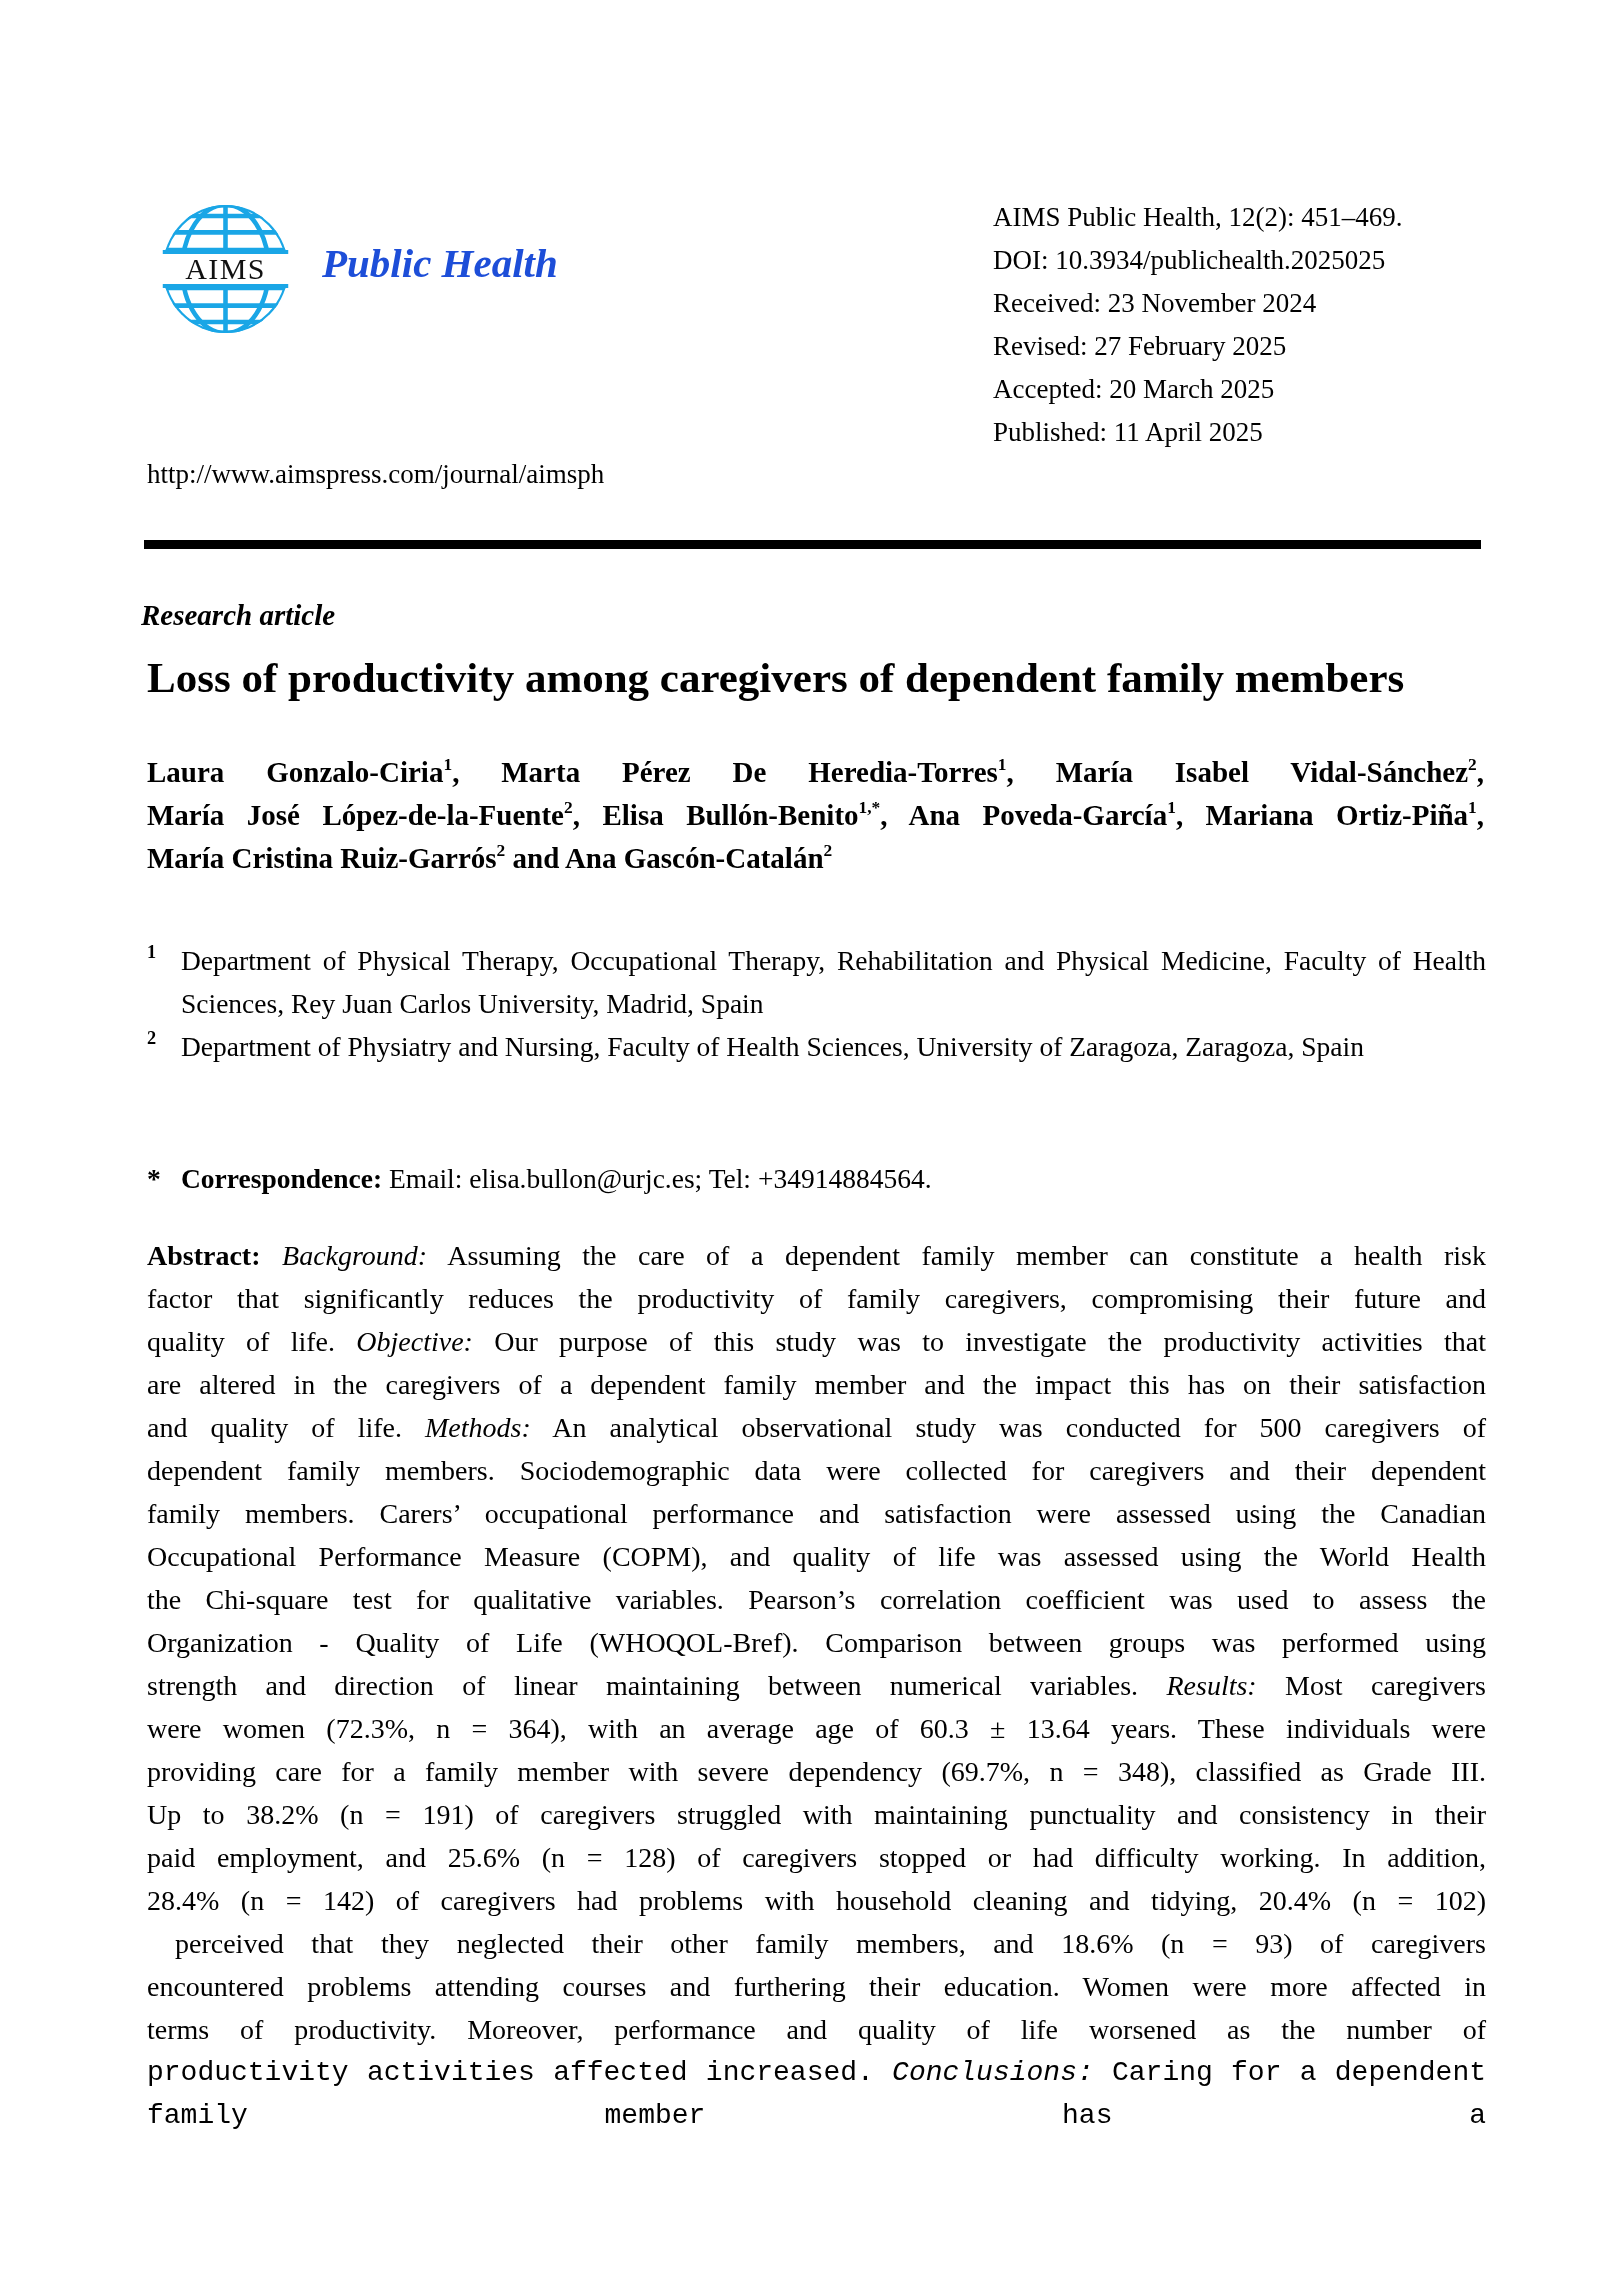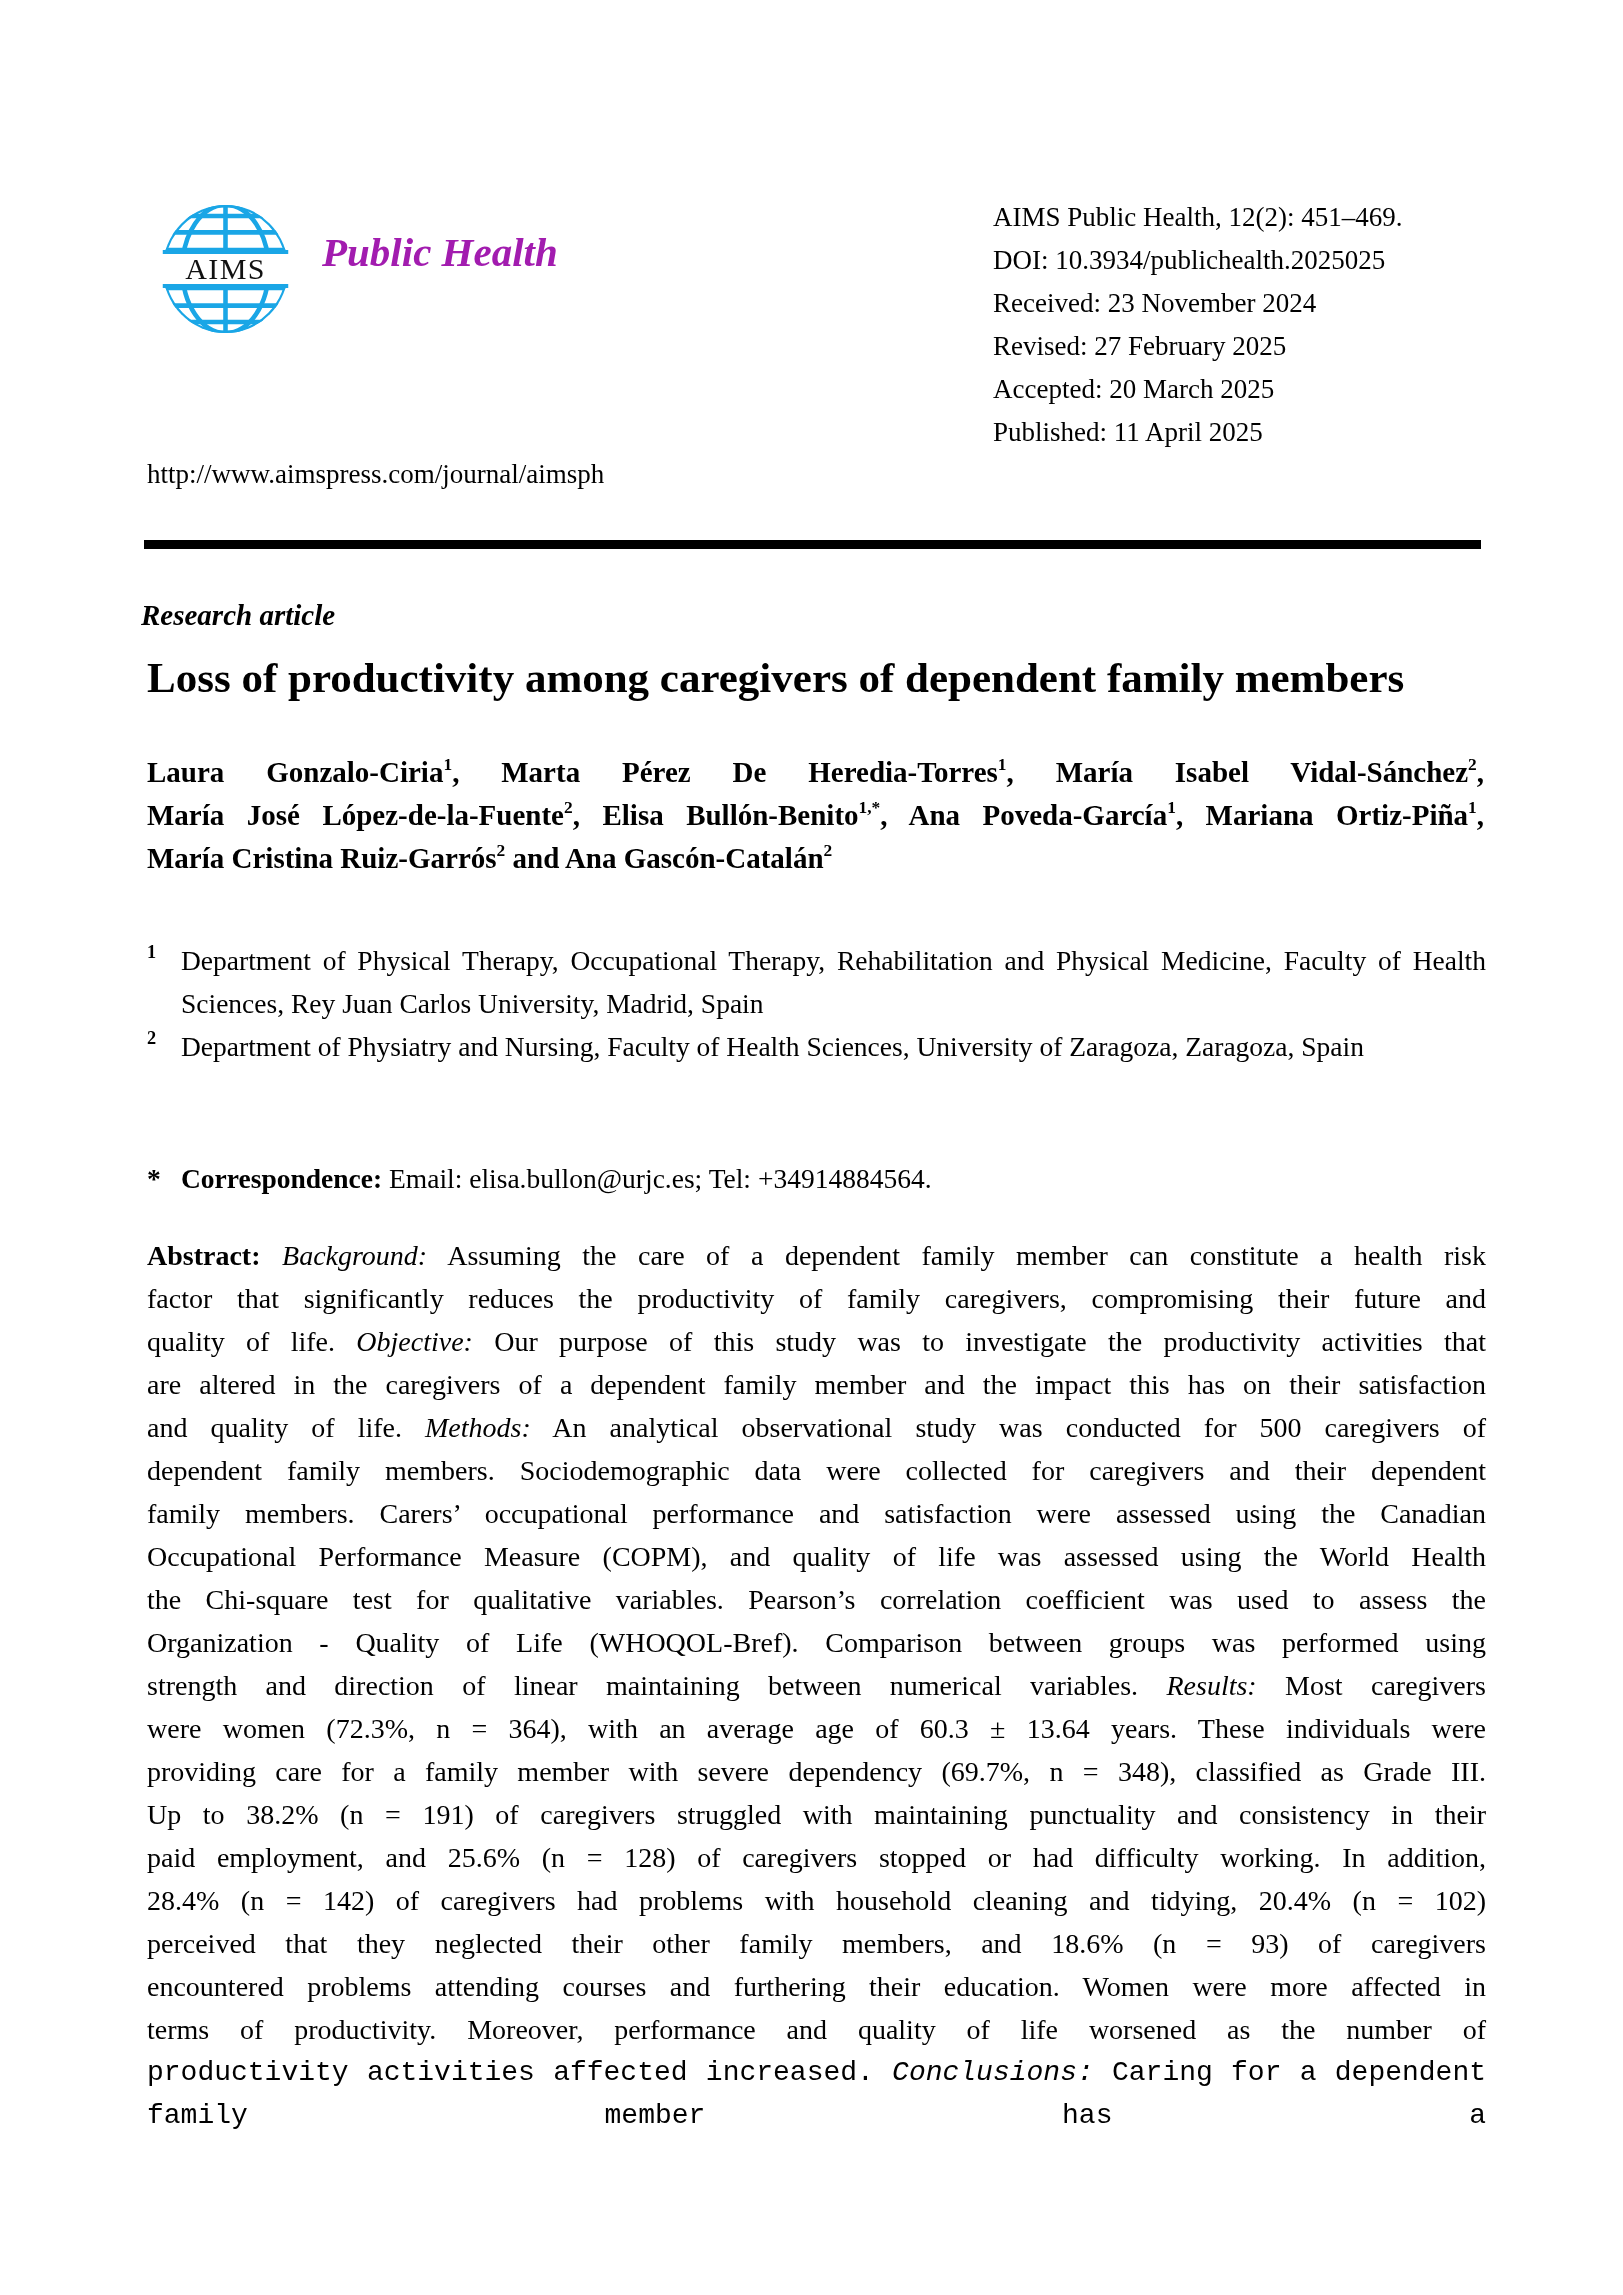--- a/index.html
+++ b/index.html
@@ -5,22 +5,22 @@
     html, body { margin: 0; padding: 0; background: #ffffff; }
     body {
       width: 1623px; height: 2295px; position: relative; overflow: hidden;
       font-family: "Liberation Serif", "DejaVu Serif", serif; color: #000;
     }
     .abs { position: absolute; }
 
     
     #logo-globe { left: 160px; top: 203px; width: 131px; height: 132px; }
     #journal-name {
-      left: 322px; top: 232px; font-size: 41px; font-weight: bold; font-style: italic;
-      color: #a21caf; white-space: nowrap; line-height: 1;
+      left: 322px; top: 243px; font-size: 41px; font-weight: bold; font-style: italic;
+      color: #1d4ed8; white-space: nowrap; line-height: 1;
     }
 
     
     #meta-block { left: 993px; top: 196px; font-size: 27px; line-height: 43px; white-space: nowrap; }
     #meta-block div { height: 43px; }
 
     #journal-url { left: 147px; top: 458px; font-size: 27px; line-height: 33px; white-space: nowrap; }
 
     #header-rule { left: 144px; top: 540px; width: 1337px; height: 8.5px; background: #000; }
 
@@ -131,18 +131,18 @@
     <span class="line"><span style="white-space: normal;">family members. Carers’ occupational performance and satisfaction were assessed using the Canadian</span></span>
     <span class="line"><span style="white-space: normal;">Occupational Performance Measure (COPM), and quality of life was assessed using the World Health</span></span>
     <span class="line"><span style="white-space: normal;">the Chi-square test for qualitative variables. Pearson’s correlation coefficient was used to assess the</span></span>
     <span class="line"><span style="white-space: normal;">Organization - Quality of Life (WHOQOL-Bref). Comparison between groups was performed using</span></span>
     <span class="line"><span style="white-space: normal;">strength and direction of linear maintaining between numerical variables. </span><span class="i" style="white-space: normal;">Results:</span><span style="white-space: normal;"> Most caregivers</span></span>
     <span class="line"><span style="white-space: normal;">were women (72.3%, n = 364), with an average age of 60.3 ± 13.64 years. These individuals were</span></span>
     <span class="line"><span style="white-space: normal;">providing care for a family member with severe dependency (69.7%, n = 348), classified as Grade III.</span></span>
     <span class="line"><span style="white-space: normal;">Up to 38.2% (n = 191) of caregivers struggled with maintaining punctuality and consistency in their</span></span>
     <span class="line"><span style="white-space: normal;">paid employment, and 25.6% (n = 128) of caregivers stopped or had difficulty working. In addition,</span></span>
     <span class="line"><span style="white-space: normal;">28.4% (n = 142) of caregivers had problems with household cleaning and tidying, 20.4% (n = 102)</span></span>
-    <span class="line"><span style="white-space: normal;">perceived that they neglected their other family members, and 18.6% (n = 93) of caregivers</span></span>
+    <span class="line"><span style="white-space: normal; margin-left: 28px;">perceived that they neglected their other family members, and 18.6% (n = 93) of caregivers</span></span>
     <span class="line"><span style="white-space: normal;">encountered problems attending courses and furthering their education. Women were more affected in</span></span>
     <span class="line"><span style="white-space: normal;">terms of productivity. Moreover, performance and quality of life worsened as the number of</span></span>
     <span class="line" style="text-align-last: justify; font-family: Liberation Mono, monospace;"><span style="white-space: normal;">productivity activities affected increased. </span><span class="i" style="white-space: normal;">Conclusions:</span><span style="white-space: normal;"> Caring for a dependent family member has a</span></span>
   </div>
 
 
 </body></html>

